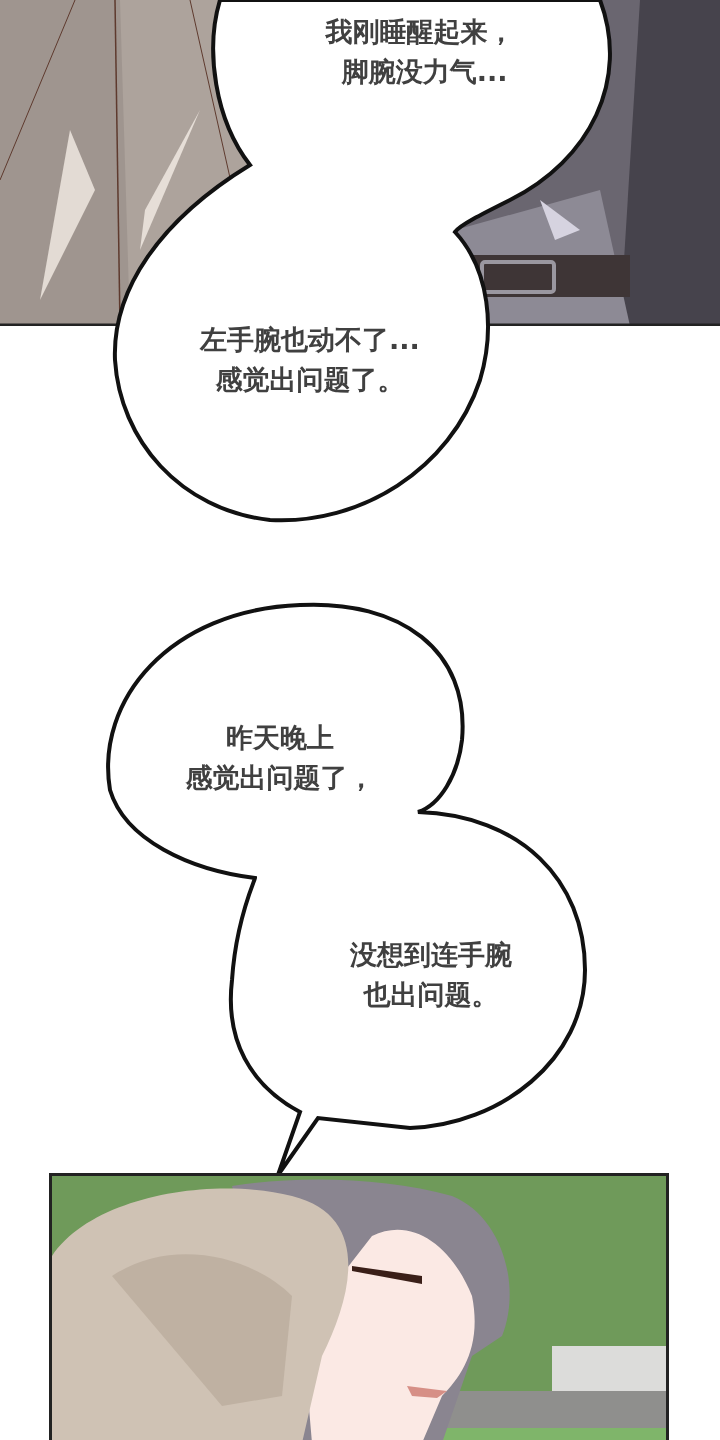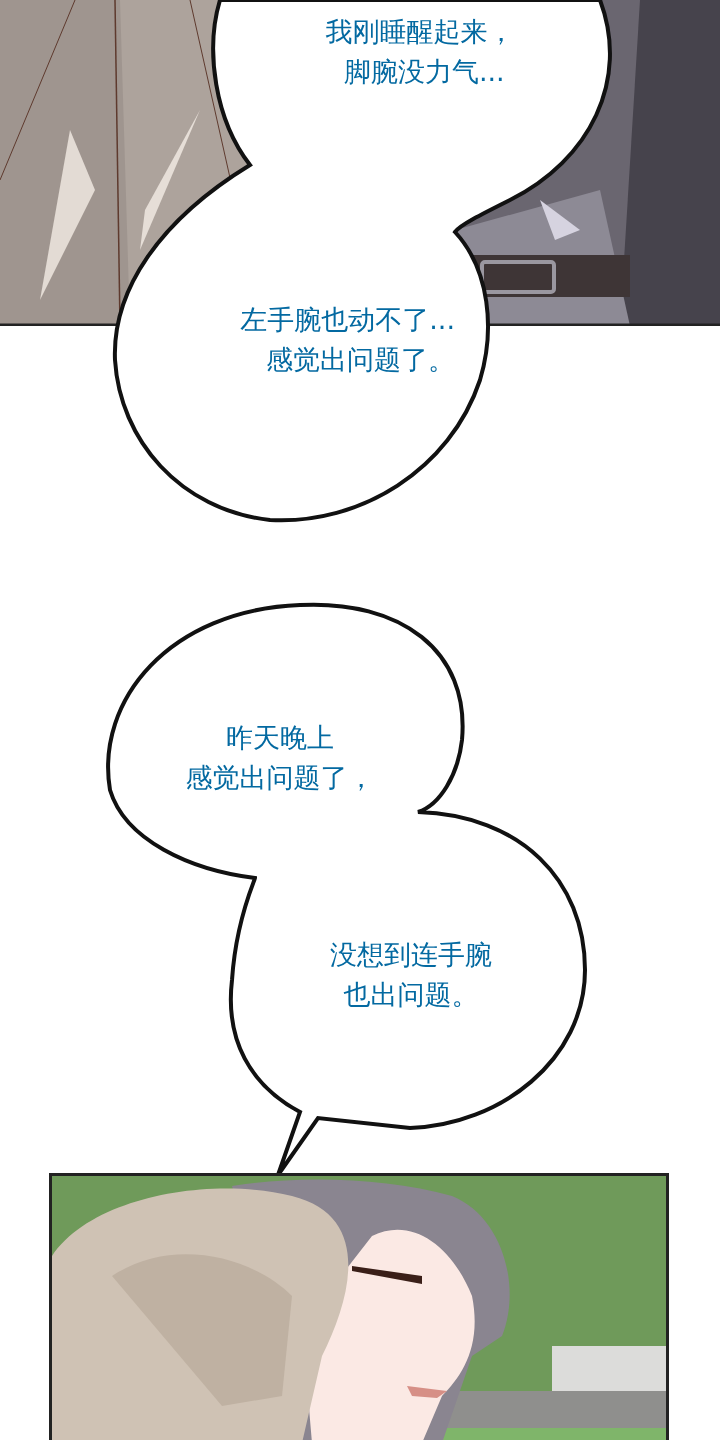--- a/index.html
+++ b/index.html
@@ -1,18 +1,18 @@
 <!DOCTYPE html>
 <html><head>
 <meta charset="utf-8">
 <style>
   html, body { margin:0; padding:0; background:#fff; }
   body { width:720px; height:1440px; position:relative; overflow:hidden; font-family:"DejaVu Sans", sans-serif; }
   .panel { position:absolute; overflow:hidden; }
-  .bubble-text { position:absolute; color:#0369a1; font-size:27px; font-weight:normal; line-height:40px; white-space:pre; text-align:center; }
+  .bubble-text { position:absolute; color:#404040; font-size:27px; font-weight:bold; line-height:40px; white-space:pre; text-align:center; }
   svg { position:absolute; left:0; top:0; }
 </style>
 </head>
 <body>
 
 <div class="panel" style="left:0;top:0;width:720px;height:326px;">
   <svg width="720" height="326">
     <rect x="0" y="0" width="720" height="326" fill="#a49a94"></rect>
     <polygon points="0,0 260,0 240,326 0,326" fill="#9f958f"></polygon>
     <polygon points="120,0 250,0 255,326 130,326" fill="#ada39c"></polygon>
@@ -31,25 +31,25 @@
   </svg>
 </div>
 
 <svg width="720" height="1440" style="pointer-events:none;">
   <path d="M220,0 L600,0 C630,80 590,160 510,200 C480,215 460,225 455,232 C490,270 495,330 480,380 C450,470 360,525 270,520 C180,510 120,440 115,360 C112,290 160,220 250,165 C215,120 205,50 220,0 Z" fill="#fff" stroke="#111" stroke-width="4"></path>
   <path d="M110,790 C95,700 170,610 300,605 C400,600 470,650 462,740 C458,775 440,805 418,812 C520,815 585,880 585,970 C585,1060 500,1125 410,1128 L318,1118 L278,1175 L300,1112 C250,1085 225,1040 232,980 C236,920 255,880 255,878 C190,870 125,840 110,790 Z" fill="#fff" stroke="#111" stroke-width="4"></path>
 </svg>
 
 <div class="bubble-text" style="left:300px;top:12px;width:240px;">我刚睡醒起来，
  脚腕没力气...</div>
-<div class="bubble-text" style="left:165px;top:300px;width:290px;text-align:right;">左手腕也动不了...
+<div class="bubble-text" style="left:165px;top:320px;width:290px;">左手腕也动不了...
 感觉出问题了。</div>
 <div class="bubble-text" style="left:165px;top:718px;width:230px;">昨天晚上
 感觉出问题了，</div>
-<div class="bubble-text" style="left:296px;top:935px;width:230px;">没想到连手腕
+<div class="bubble-text" style="left:316px;top:935px;width:230px;">没想到连手腕
 也出问题。</div>
 
 <div class="panel" style="left:49px;top:1173px;width:620px;height:267px;border:3px solid #222;border-bottom:none;box-sizing:border-box;">
   <svg width="620" height="267">
     <rect x="0" y="0" width="620" height="267" fill="#6f9a5a"></rect>
     <rect x="500" y="170" width="120" height="90" fill="#dcdcda"></rect>
     <rect x="330" y="215" width="290" height="40" fill="#8f8f8d"></rect>
     <rect x="330" y="252" width="290" height="20" fill="#7fb56a"></rect>
     <path d="M180,10 C240,0 330,0 400,20 C450,40 470,110 450,160 L420,180 L390,267 L230,267 L210,120 Z" fill="#8a8590"></path>
     <path d="M320,60 C360,40 400,70 420,120 C430,170 410,200 390,220 L370,267 L260,267 L250,150 Z" fill="#fbe9e4"></path>

